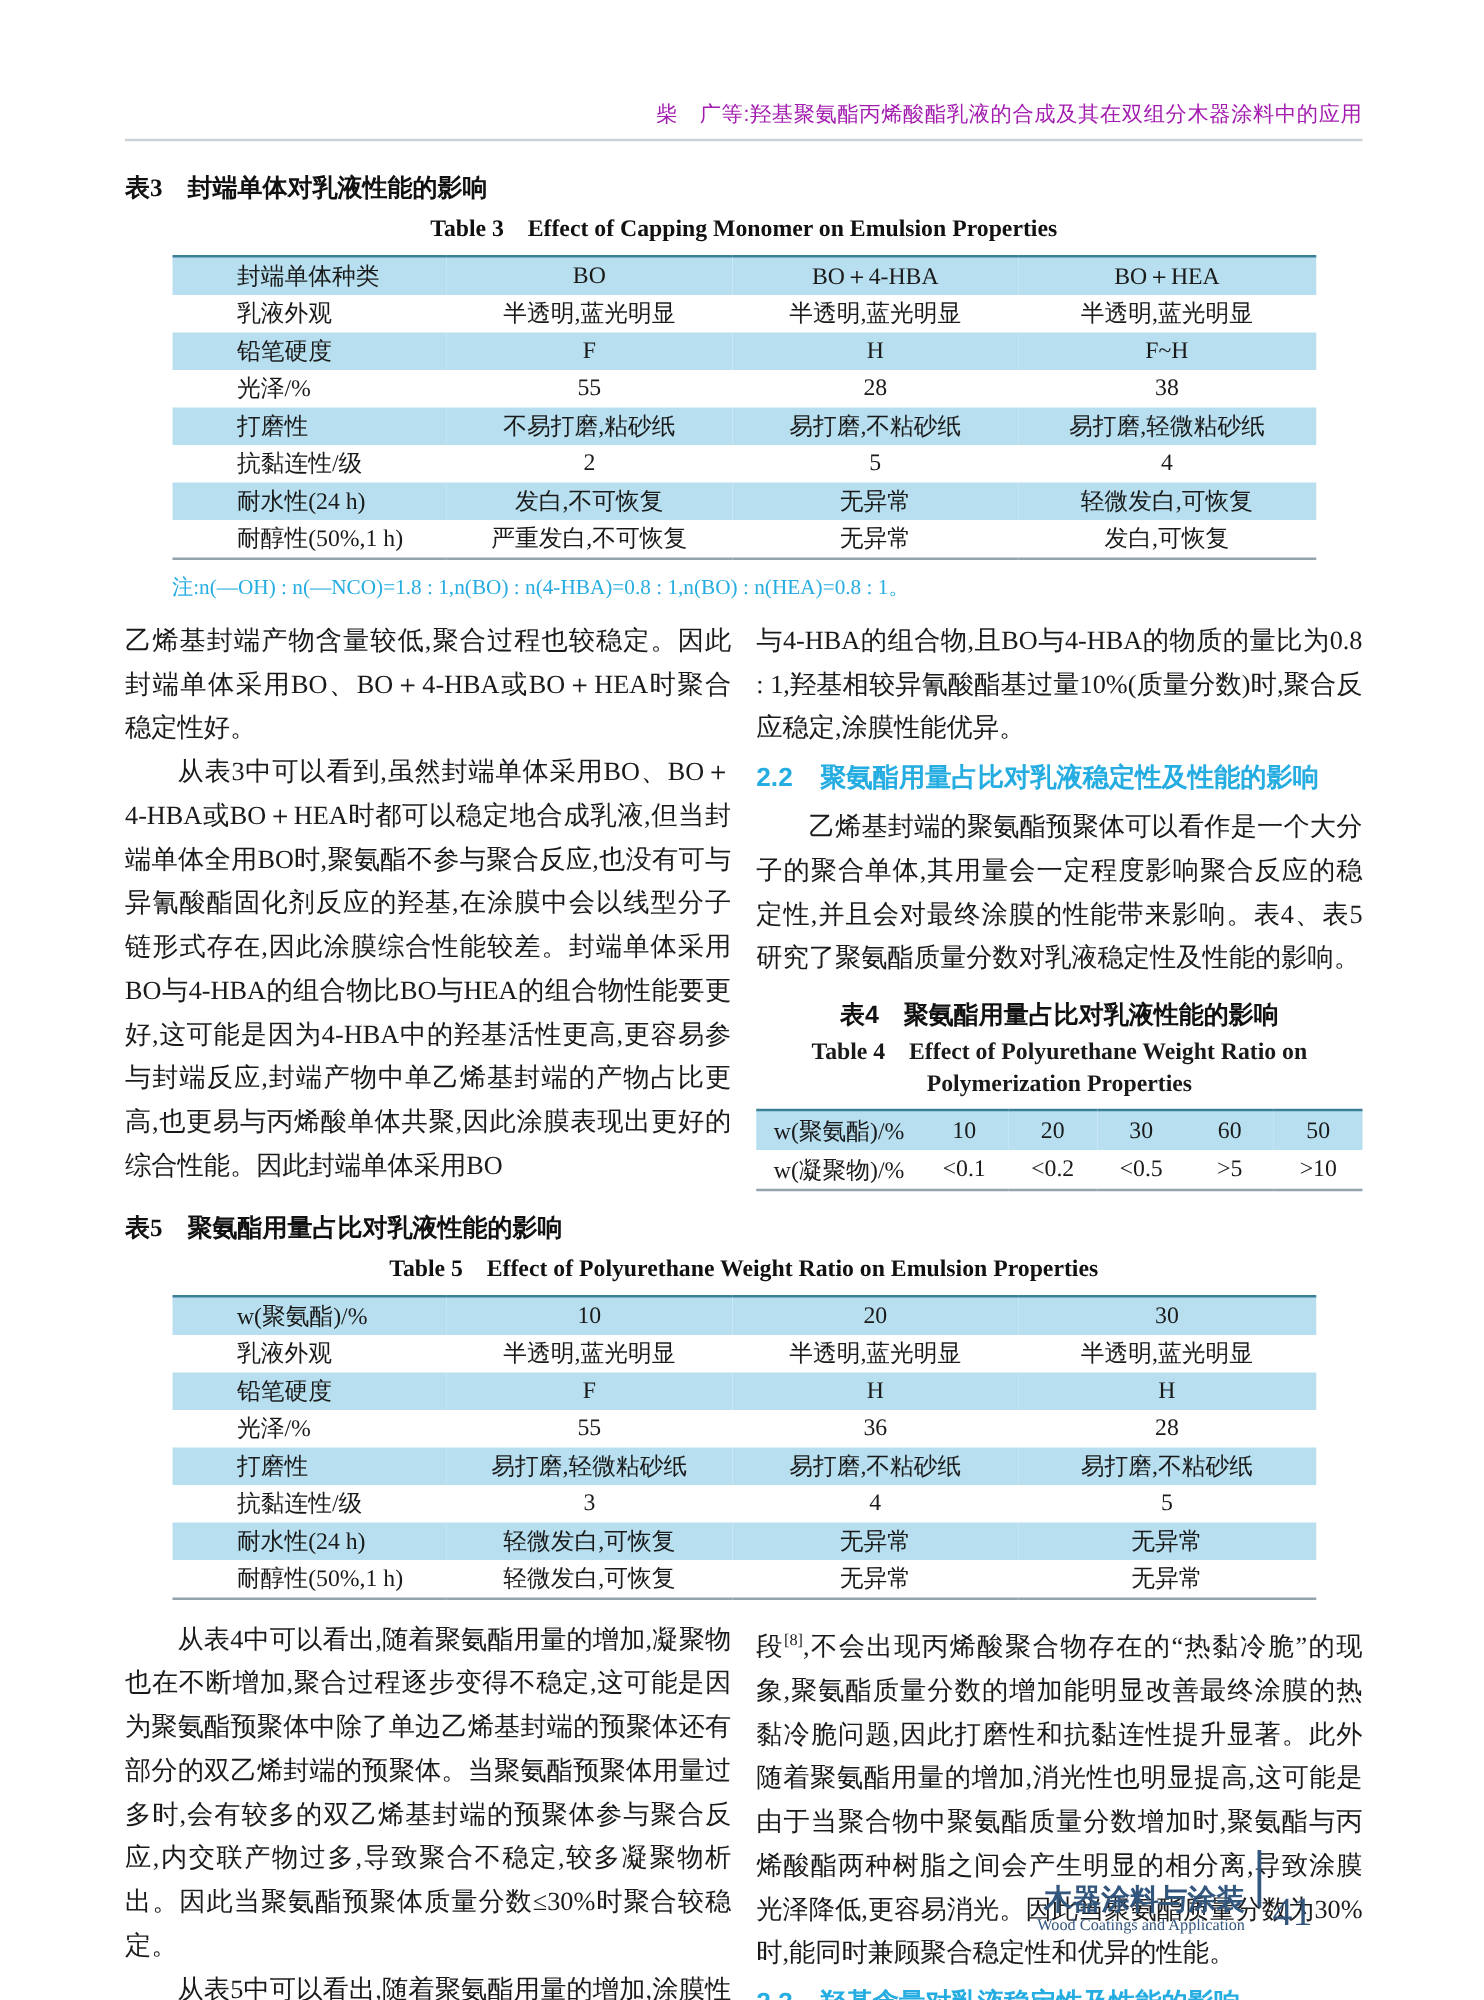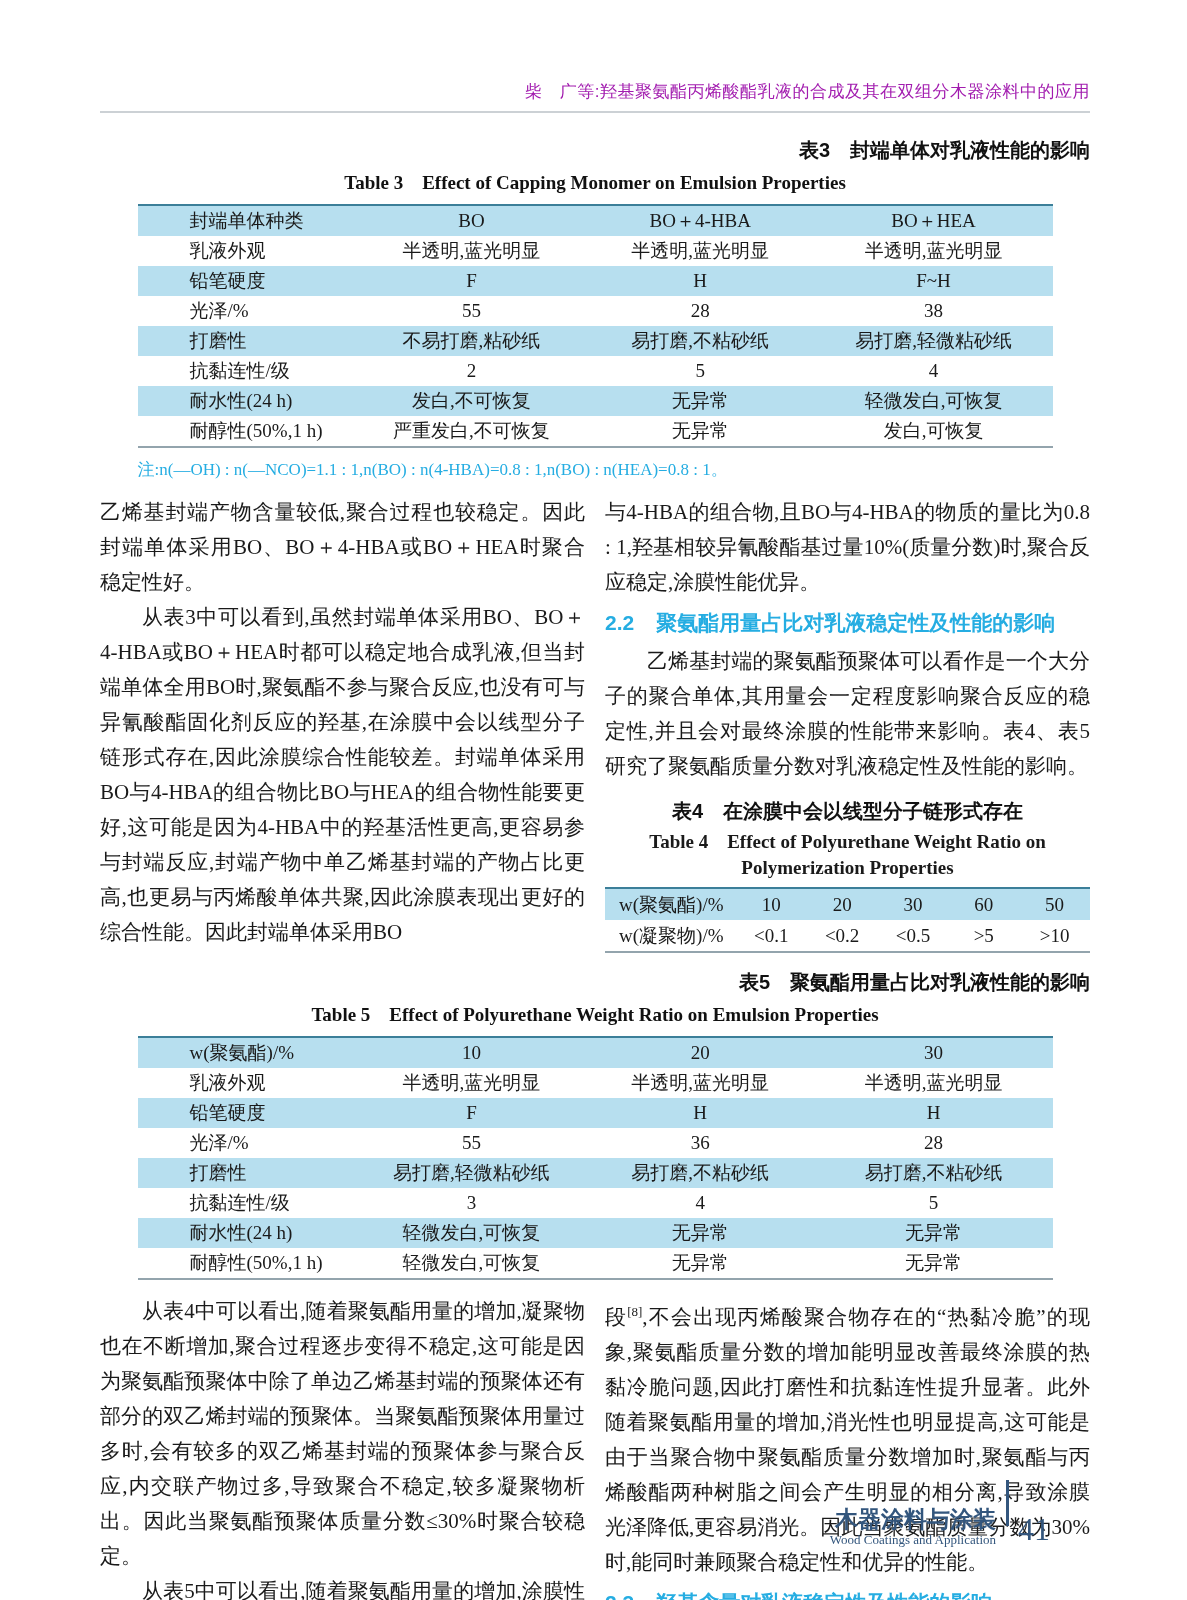--- a/index.html
+++ b/index.html
@@ -19,22 +19,22 @@
     text-align:right;
     font-family:"Liberation Sans","DejaVu Sans",sans-serif;
     font-size:17px;color:#a21caf;
     padding-bottom:8px;
     border-bottom:2px solid #ccd1d5;
     letter-spacing:.5px;
   }
 
   
   .tbl-title-cn{
-    margin-top:24px;text-align:right;
-    font-family:Liberation Sans, sans-serif;
+    margin-top:24px;text-align:left;
+    font-family:Liberation Serif, serif;
     font-weight:bold;font-size:20px;color:#111;
   }
   .tbl-title-en{
     margin-top:6px;text-align:center;
     font-family:"Liberation Serif","DejaVu Serif",serif;
     font-weight:bold;font-size:19px;color:#111;
   }
 
   
   table.datatable{
@@ -176,37 +176,37 @@
               <td class="val">轻微发白,可恢复</td>
             </tr>
             <tr>
               <td class="lbl">耐醇性(50%,1 h)</td>
               <td class="val">严重发白,不可恢复</td>
               <td class="val">无异常</td>
               <td class="val">发白,可恢复</td>
             </tr>
           </tbody>
       </table>
-      <div class="tbl-note">注:n(—OH) : n(—NCO)=1.1 : 1,n(BO) : n(4-HBA)=0.8 : 1,n(BO) : n(HEA)=0.8 : 1。</div>
+      <div class="tbl-note">注:n(—OH) : n(—NCO)=1.8 : 1,n(BO) : n(4-HBA)=0.8 : 1,n(BO) : n(HEA)=0.8 : 1。</div>
     </div>
 
     <div class="two-col">
       <div class="col">
         <p class="noindent">乙烯基封端产物含量较低,聚合过程也较稳定。因此封端单体采用BO、BO＋4-HBA或BO＋HEA时聚合稳定性好。</p>
         <p>从表3中可以看到,虽然封端单体采用BO、BO＋4-HBA或BO＋HEA时都可以稳定地合成乳液,但当封端单体全用BO时,聚氨酯不参与聚合反应,也没有可与异氰酸酯固化剂反应的羟基,在涂膜中会以线型分子链形式存在,因此涂膜综合性能较差。封端单体采用BO与4-HBA的组合物比BO与HEA的组合物性能要更好,这可能是因为4-HBA中的羟基活性更高,更容易参与封端反应,封端产物中单乙烯基封端的产物占比更高,也更易与丙烯酸单体共聚,因此涂膜表现出更好的综合性能。因此封端单体采用BO</p>
       </div>
       <div class="col">
         <p class="noindent">与4-HBA的组合物,且BO与4-HBA的物质的量比为0.8 : 1,羟基相较异氰酸酯基过量10%(质量分数)时,聚合反应稳定,涂膜性能优异。</p>
         <div class="sec-head">
           <span class="no">2.2</span><span>聚氨酯用量占比对乳液稳定性及性能的影响</span>
         </div>
         <p>乙烯基封端的聚氨酯预聚体可以看作是一个大分子的聚合单体,其用量会一定程度影响聚合反应的稳定性,并且会对最终涂膜的性能带来影响。表4、表5研究了聚氨酯质量分数对乳液稳定性及性能的影响。</p>
 
         <div>
-          <div class="t4-title-cn">表4　在涂膜中会以线型分子链形式存在</div>
+          <div class="t4-title-cn">表4　聚氨酯用量占比对乳液性能的影响</div>
           <div class="t4-title-en">
             <div>Table 4　Effect of Polyurethane Weight Ratio on</div>
             <div>Polymerization Properties</div>
           </div>
           <table class="datatable t4">
             <colgroup>
                 <col class="c0">
                 <col class="c1">
                 <col class="c2">
                 <col class="c3">

